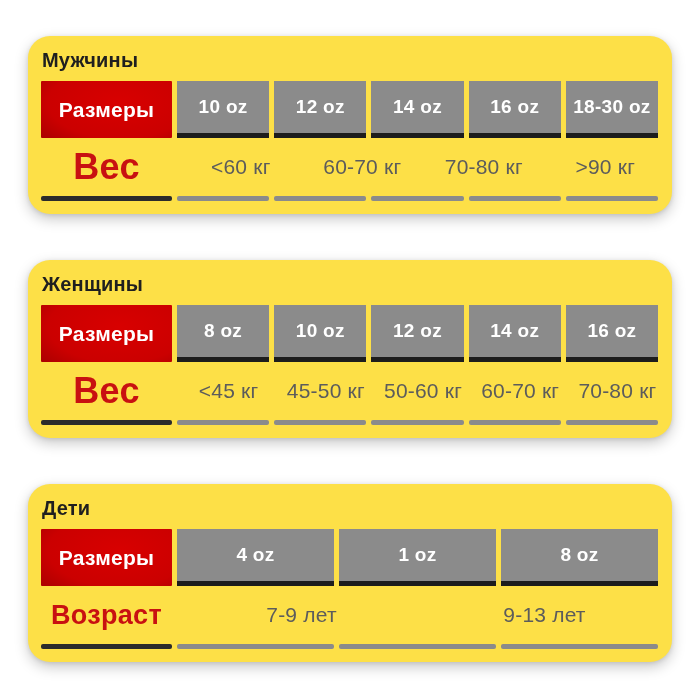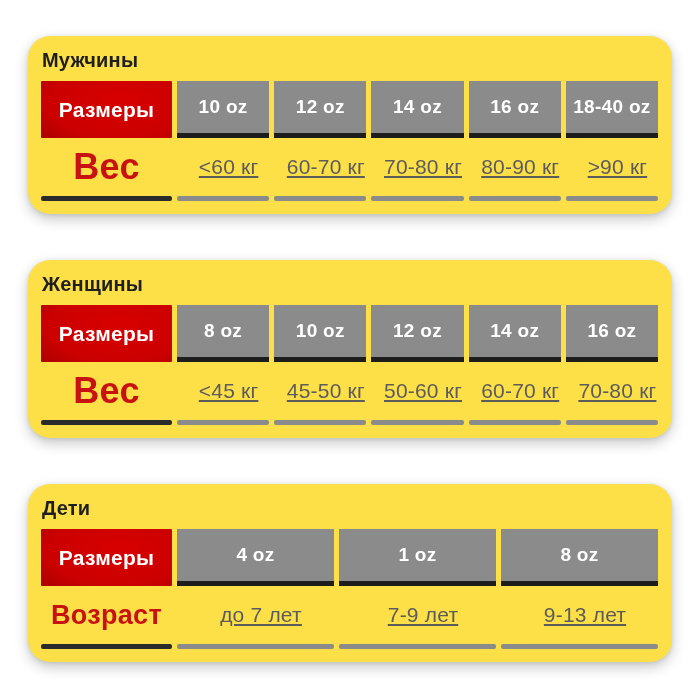--- a/index.html
+++ b/index.html
@@ -71,46 +71,44 @@
     font-size: 36px;
     letter-spacing: 0.3px;
   }
   .card-children .value-label { font-size: 27px; }
   .value-cell {
     flex: 1;
     color: #5c5c5c;
     font-size: 21px;
     font-weight: 500;
     letter-spacing: 0.2px;
-    text-decoration: underline;
   }
   .bar { flex: 1; background: #8b8b8b; border-radius: 2px; }
   .bar-dark { flex: 0 0 131px; background: #2b2b2b; }
 </style>
 </head>
 <body>
 
 <div class="wrap">
 
   <div class="card card-men">
     <div class="card-title">Мужчины</div>
     <div class="t-row header-row">
       <div class="cell label-cell red-grad">Размеры</div>
     <div class="cell size-cell">10 oz</div>
         <div class="cell size-cell">12 oz</div>
         <div class="cell size-cell">14 oz</div>
         <div class="cell size-cell">16 oz</div>
-        <div class="cell size-cell">18-40 oz</div>
+        <div class="cell size-cell">18-30 oz</div>
       </div>
     <div class="t-row value-row">
       <div class="cell label-cell value-label">Вес</div>
     <div class="cell value-cell">&lt;60 кг</div>
         <div class="cell value-cell">60-70 кг</div>
         <div class="cell value-cell">70-80 кг</div>
-        <div class="cell value-cell">80-90 кг</div>
         <div class="cell value-cell">&gt;90 кг</div>
       </div>
     <div class="t-row bar-row">
       <div class="bar bar-dark"></div>
     <div class="bar"></div>
         <div class="bar"></div>
         <div class="bar"></div>
         <div class="bar"></div>
         <div class="bar"></div>
       </div>
@@ -147,21 +145,20 @@
   <div class="card card-children">
     <div class="card-title">Дети</div>
     <div class="t-row header-row">
       <div class="cell label-cell red-grad">Размеры</div>
     <div class="cell size-cell">4 oz</div>
         <div class="cell size-cell">1 oz</div>
         <div class="cell size-cell">8 oz</div>
       </div>
     <div class="t-row value-row">
       <div class="cell label-cell value-label">Возраст</div>
-    <div class="cell value-cell">до 7 лет</div>
         <div class="cell value-cell">7-9 лет</div>
         <div class="cell value-cell">9-13 лет</div>
       </div>
     <div class="t-row bar-row">
       <div class="bar bar-dark"></div>
     <div class="bar"></div>
         <div class="bar"></div>
         <div class="bar"></div>
       </div>
   </div>

